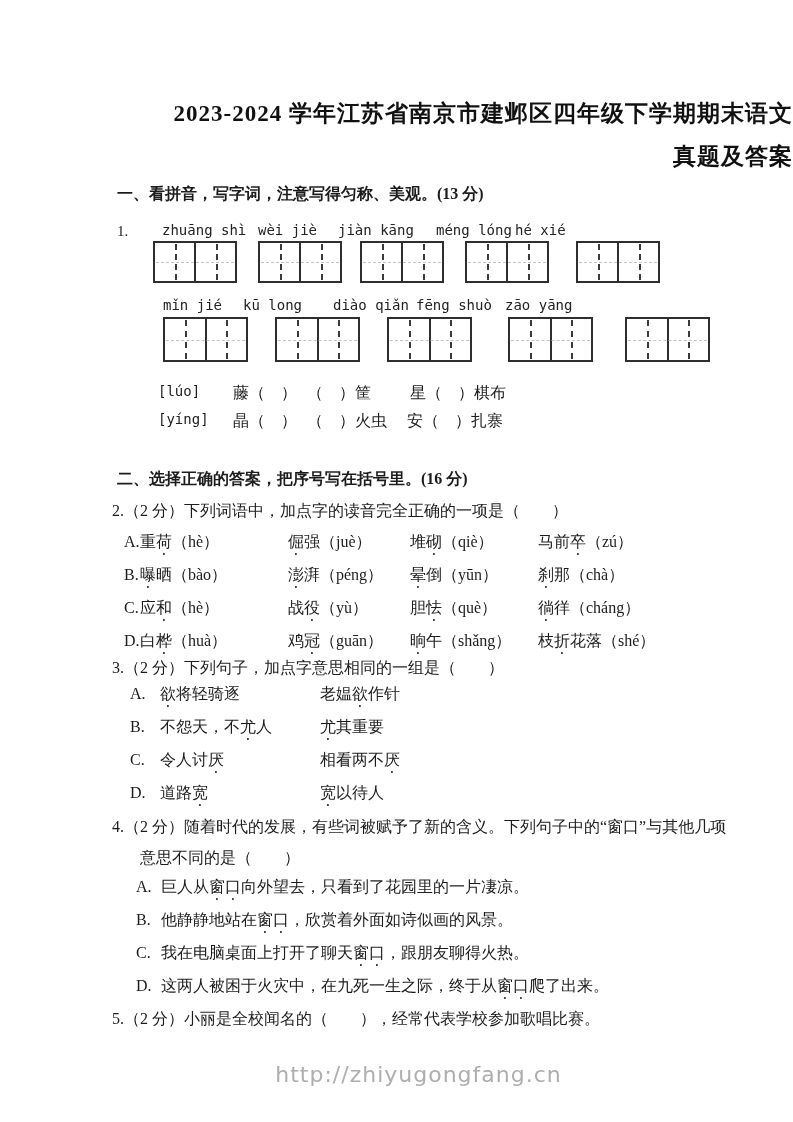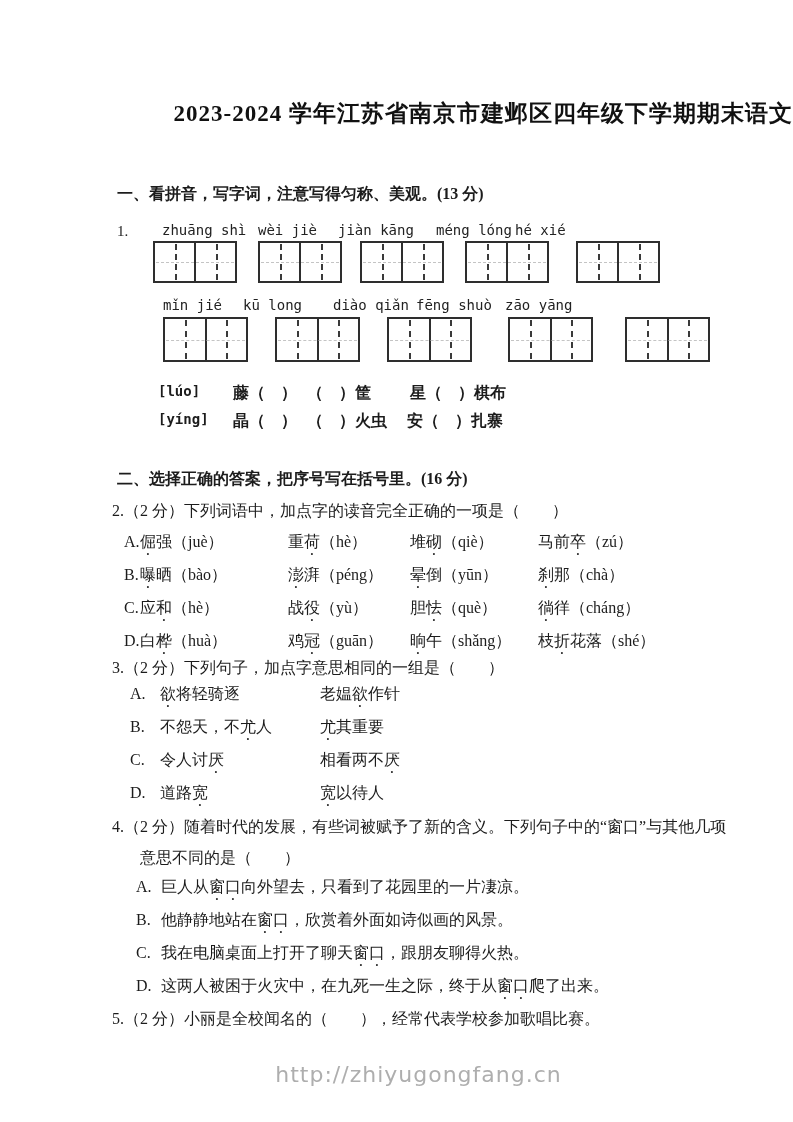--- a/index.html
+++ b/index.html
@@ -31,21 +31,21 @@
   .tzg{position:absolute;top:0;border:2px solid #2e2e2e;display:flex;box-sizing:border-box;background:#fff;}
   .gr1 .tzg{width:84px;height:42px;}
   .gr2 .tzg{width:85px;height:45px;}
   .gr1 .g0{left:153px}.gr1 .g1{left:258px}.gr1 .g2{left:360px}.gr1 .g3{left:465px}.gr1 .g4{left:576px}
   .gr2 .g0{left:163px}.gr2 .g1{left:275px}.gr2 .g2{left:387px}.gr2 .g3{left:508px}.gr2 .g4{left:625px}
   .tzg .cell{position:relative;flex:1;}
   .tzg .cell + .cell{border-left:2px solid #2e2e2e;}
   .tzg .cell::before{content:"";position:absolute;left:50%;top:1px;bottom:1px;border-left:2px dashed #3a3a3a;}
   .tzg::after{content:"";position:absolute;left:1px;right:1px;top:50%;border-top:1px dashed #c4c4c4;pointer-events:none;}
   
-  .blankrow{left:0;width:100%;height:20px;font-size:16px;font-weight:bold;}
+  .blankrow{left:0;width:100%;height:20px;font-size:16px;}
   .br1{top:383px;}
   .br2{top:411px;}
   .blankrow span{position:absolute;white-space:nowrap;}
   .blankrow .bp{font-family:"DejaVu Sans Mono",monospace;font-size:14px;}
   .blankrow .b0{left:158px}.blankrow .b1{left:233px}.blankrow .b2{left:307px}
   .br1 .b3{left:410px}.br2 .b3{left:407px}
   
   .stem{left:112px;font-size:16px;line-height:21px;white-space:nowrap;}
   .q2stem{top:500px;}
   .q3stem{top:657px;}
@@ -71,20 +71,21 @@
   
   .wm{top:1062px;left:0;width:100%;text-align:center;text-indent:20px;
       font-family:"DejaVu Sans",sans-serif;font-size:22px;color:#aeaeae;letter-spacing:1px;padding-left:12px;}
 </style>
 </head>
 <body>
 
 <div class="page">
 
   <div class="abs title l1">2023-2024 学年江苏省南京市建邺区四年级下学期期末语文</div>
+  <div class="abs title l2">真题及答案</div>
 
   <div class="abs sechead s1head">一、看拼音，写字词，注意写得匀称、美观。(13 分)</div>
 
   <div class="abs qnum">1.</div>
 
   <div class="abs pinrow pr1">
     <span class="w0">zhuāng shì</span>
     <span class="w1">wèi jiè</span>
     <span class="w2">jiàn kāng</span>
     <span class="w3">méng lóng</span>
@@ -157,22 +158,22 @@
     <span class="b2">（　）火虫</span>
     <span class="b3">安（　）扎寨</span>
   </div>
 
   <div class="abs sechead s2head">二、选择正确的答案，把序号写在括号里。(16 分)</div>
 
   <div class="abs stem q2stem">2.（2 分）下列词语中，加点字的读音完全正确的一项是（　　）</div>
   <div class="abs opts q2opts">
     <div class="row">
       <span>A.</span>
+      <span>重<span class="em-dot">荷</span>（hè）</span>
       <span><span class="em-dot">倔</span>强（juè）</span>
-      <span>重<span class="em-dot">荷</span>（hè）</span>
       <span>堆<span class="em-dot">砌</span>（qiè）</span>
       <span>马前<span class="em-dot">卒</span>（zú）</span>
     </div>
     <div class="row">
       <span>B.</span>
       <span><span class="em-dot">曝</span>晒（bào）</span>
       <span><span class="em-dot">澎</span>湃（péng）</span>
       <span><span class="em-dot">晕</span>倒（yūn）</span>
       <span><span class="em-dot">刹</span>那（chà）</span>
     </div>

